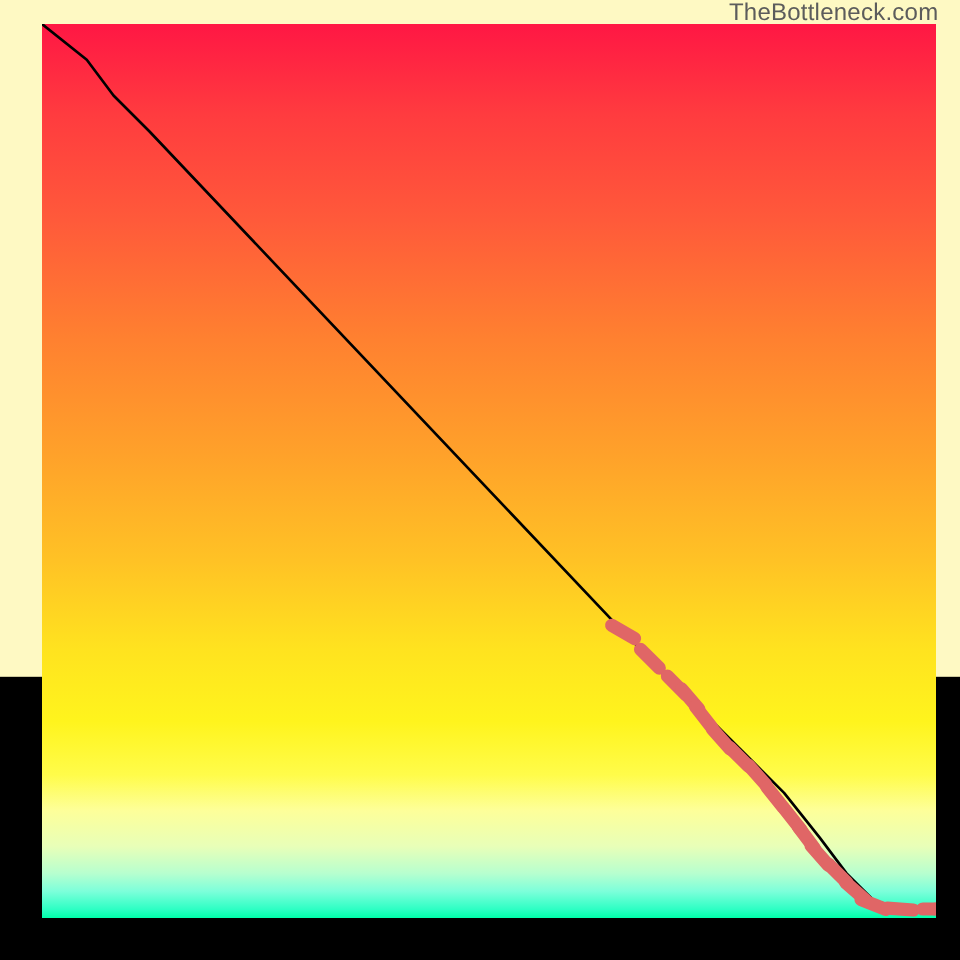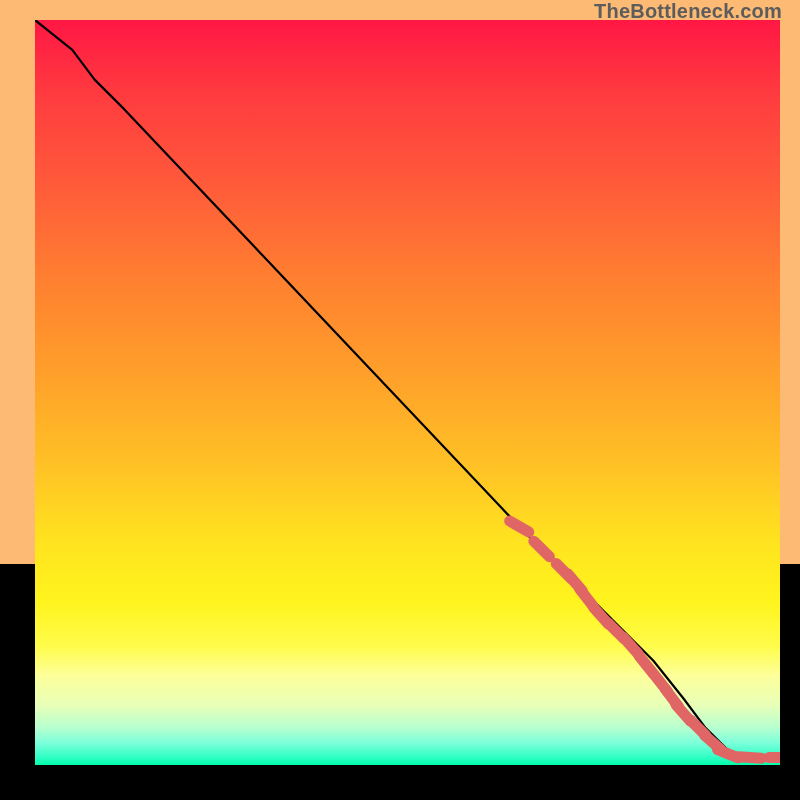--- a/index.html
+++ b/index.html
@@ -1,22 +1,21 @@
 <!DOCTYPE html>
 <html><head>
 <meta charset="utf-8">
 <style>
   * { margin: 0; padding: 0; box-sizing: border-box; }
   html, body { width: 800px; height: 800px; overflow: hidden; background: #000; }
   .stage {
     position: relative;
     width: 800px;
     height: 564px;
-    background: #fdba74;
-    font-weight: bold;
+    background: #fef9c3;
   }
   .plot {
     position: absolute;
     left: 35px;
     top: 20px;
     width: 745px;
     height: 745px;
     background: linear-gradient(to bottom,
       #ff1744 0%,
       #ff3b3f 10%,

